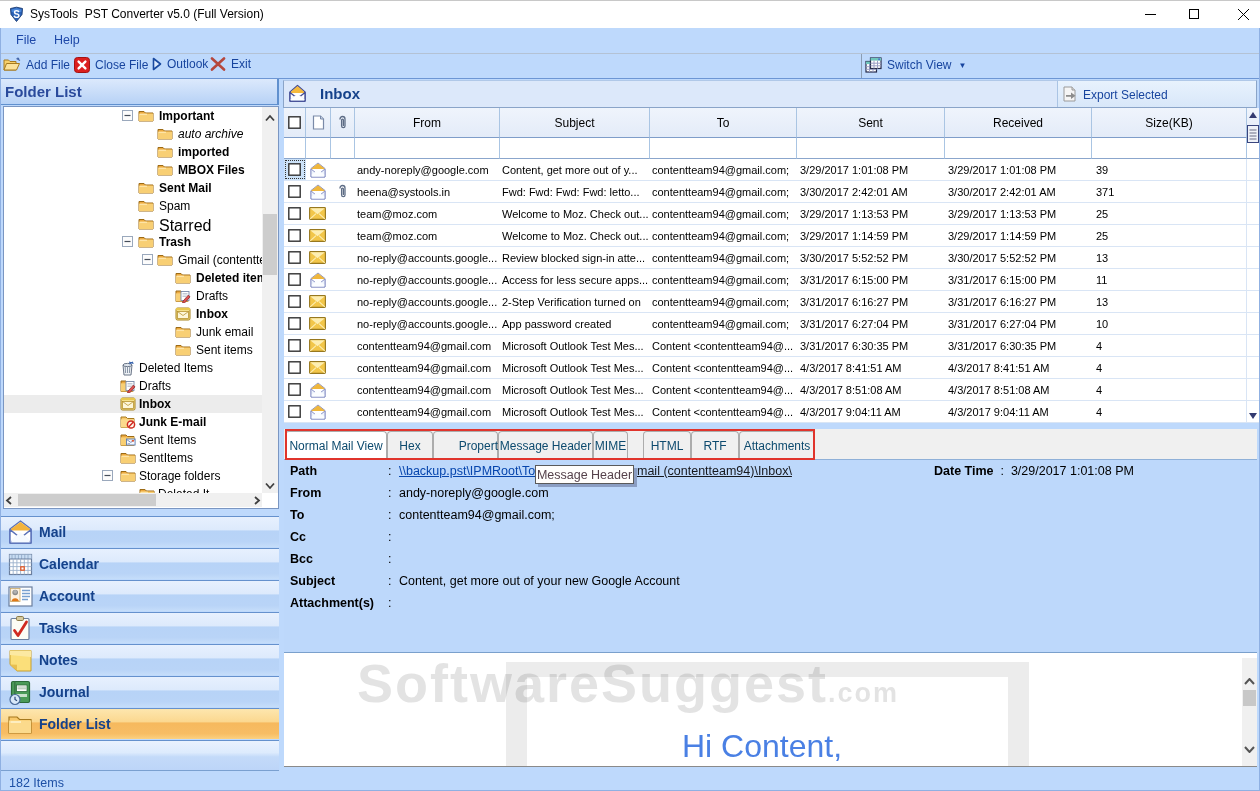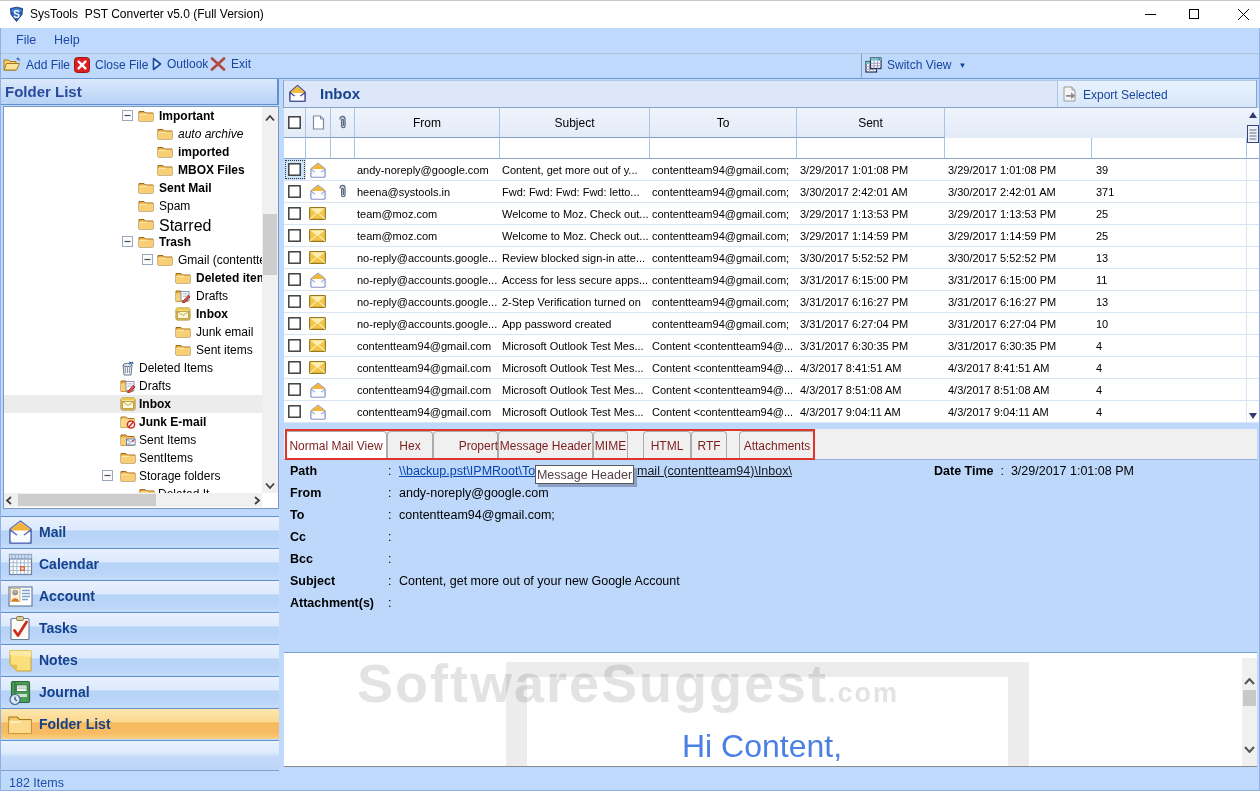--- a/index.html
+++ b/index.html
@@ -30,21 +30,21 @@
 #exportsel span { position:absolute; left:25px; top:7px; color:#17449e; font-size:12px; font-weight:500; }
 #tablewrap { left:284px; top:108px; width:975px; height:315px; background:#fff; }
 #thead { position:absolute; left:0; top:0; width:975px; height:30px; background:linear-gradient(#eff4fc,#e3ebf8); }
 .hcell { position:absolute; top:0; height:30px; border-right:1px solid #aac5e3; border-bottom:1px solid #7f9dc9; display:flex; align-items:center; justify-content:center; font-size:12px; color:#000; }
 #filterrow { position:absolute; left:0; top:30px; width:975px; height:21px; }
 .fcell { position:absolute; top:0; height:21px; border-right:1px solid #aac5e3; border-bottom:1px solid #8ba6cc; background:#fff; }
 .drow { position:absolute; left:0; width:975px; height:22px; border-bottom:1px solid #d9e5f5; }
 .dcell { position:absolute; top:0; height:22px; display:flex; align-items:center; font-size:11px; color:#000; white-space:nowrap; overflow:hidden; }
 #tscroll { left:1247px; top:103px; width:12px; height:320px; }
 #tabstrip { left:284px; top:429px; width:973px; height:31px; background:#f0f0f0; border-bottom:1px solid #8fb0d8; }
-.tab { position:absolute; top:2px; height:29px; background:#f0f0f0; border:1px solid #acacac; border-bottom:none; border-radius:4px 4px 0 0; display:flex; align-items:center; justify-content:center; font-size:12px; color:#7f1d1d; }
+.tab { position:absolute; top:2px; height:29px; background:#f0f0f0; border:1px solid #acacac; border-bottom:none; border-radius:4px 4px 0 0; display:flex; align-items:center; justify-content:center; font-size:12px; color:#0c4a6e; }
 .tab.active { background:#fff; z-index:3; }
 #redbox { left:285px; top:429px; width:530px; height:31px; border:2px solid #e0342c; z-index:4; }
 #infopanel { left:284px; top:460px; width:973px; height:193px; background:#bdd8fb; border-bottom:1px solid #7aa0cc; }
 .irow { position:absolute; left:6px; font-size:12.5px; color:#000; }
 .irow .lab { display:inline-block; width:98px; font-weight:bold; }
 .irow .col { display:inline-block; width:11px; }
 #tooltip { left:535px; top:465px; width:99px; height:19px; background:#fffefc; border:1px solid #5a5a5a; box-shadow:3px 3px 0 rgba(90,100,140,0.5); z-index:5; display:flex; align-items:center; justify-content:center; font-size:12.5px; color:#55414a; }
 #datetime { left:934px; top:464px; font-size:12.5px; }
 #preview { left:284px; top:653px; width:973px; height:114px; background:#fff; border-bottom:1px solid #8a8a8a; }
 #statusbar { left:0; top:771px; width:1260px; height:20px; background:#bed9fc; }
@@ -429,20 +429,22 @@
       </div>
 <div class="hcell" style="left:47px; width:24px;">
         <svg width="9" height="15" viewBox="0 0 9 15">
           <path d="M2 4 a2.5 2.5 0 0 1 5 0 L7 11 a1.7 1.7 0 0 1 -3.4 0 L3.6 5 a0.9 0.9 0 0 1 1.8 0 L5.4 10.4" fill="none" stroke="#5d6c85" stroke-width="1.3" stroke-linecap="round"></path>
         </svg>
       </div>
 <div class="hcell" style="left:71px; width:145px;">From</div>
 <div class="hcell" style="left:216px; width:150px;">Subject</div>
 <div class="hcell" style="left:366px; width:147px;">To</div>
 <div class="hcell" style="left:513px; width:148px;">Sent</div>
+<div class="hcell" style="left:661px; width:147px;">Received</div>
+<div class="hcell" style="left:808px; width:155px;">Size(KB)</div>
 <div class="hcell" style="left:963px; width:12px; border-right:none;"></div>
 </div>
 <div id="filterrow">
 <div class="fcell" style="left:0px; width:22px;"></div>
 <div class="fcell" style="left:22px; width:25px;"></div>
 <div class="fcell" style="left:47px; width:24px;"></div>
 <div class="fcell" style="left:71px; width:145px;"></div>
 <div class="fcell" style="left:216px; width:150px;"></div>
 <div class="fcell" style="left:366px; width:147px;"></div>
 <div class="fcell" style="left:513px; width:148px;"></div>
@@ -671,21 +673,21 @@
 <div style="position:absolute; left:2px; top:310px; width:0; height:0; border-left:4.5px solid transparent; border-right:4.5px solid transparent; border-top:6px solid #333a70;"></div>
 </div>
 
 <div class="abs" id="tabstrip">
 <div class="tab active" style="left:1px; width:102px;">Normal Mail View</div>
 <div class="tab" style="left:103px; width:46px;">Hex</div>
 <div class="tab" style="left:149px; width:65px;padding-left:41px;">Properties</div>
 <div class="tab" style="left:214px; width:95px;">Message Header</div>
 <div class="tab" style="left:309px; width:35px;">MIME</div>
 <div class="tab" style="left:359px; width:48px;">HTML</div>
-<div class="tab" style="left:407px; width:36px;">RTF</div>
+<div class="tab" style="left:407px; width:48px;">RTF</div>
 <div class="tab" style="left:455px; width:76px;">Attachments</div>
 </div>
 <div class="abs" id="redbox"></div>
 
 <div class="abs" id="infopanel">
 <div class="irow" style="top:4px;"><span class="lab">Path</span><span class="col">:</span><span><span style="color:#0645ad; text-decoration:underline;">\\backup.pst\IPMRoot\Top_mail (conte</span><span style="position:absolute; left:347px; top:0; white-space:nowrap; color:#16181d; text-decoration:underline;">mail (contentteam94)\Inbox\</span></span></div>
 <div class="irow" style="top:26px;"><span class="lab">From</span><span class="col">:</span><span>andy-noreply@google.com</span></div>
 <div class="irow" style="top:48px;"><span class="lab">To</span><span class="col">:</span><span>contentteam94@gmail.com;</span></div>
 <div class="irow" style="top:70px;"><span class="lab">Cc</span><span class="col">:</span><span></span></div>
 <div class="irow" style="top:92px;"><span class="lab">Bcc</span><span class="col">:</span><span></span></div>

